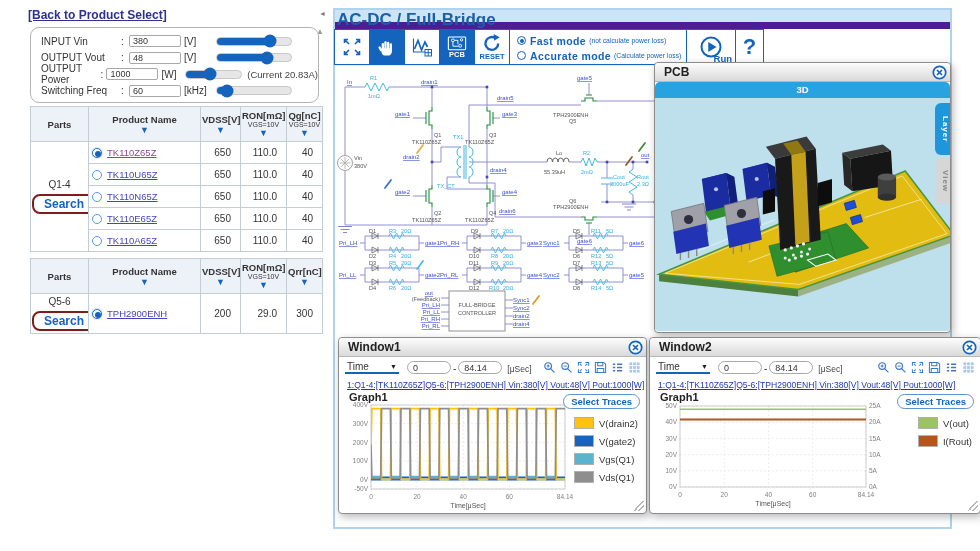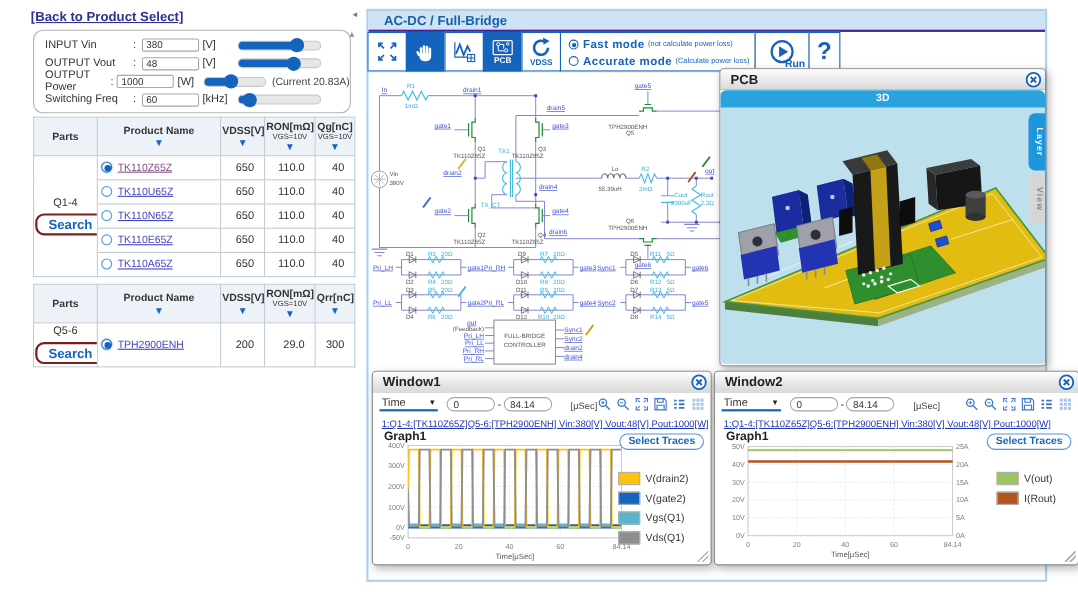--- a/index.html
+++ b/index.html
@@ -36,21 +36,21 @@
   .rad.sel{border-color:#2277CC;box-shadow:0 0 2px #7FB4E8}
   .rad.sel::after{content:"";position:absolute;left:2px;top:2px;width:6px;height:6px;background:#1464BE;border-radius:50%}
   .plink{color:#4445C4;text-decoration:underline;font-size:9.5px;cursor:pointer}
   .plink.visited{color:#8A4A8A}
   .grp{text-align:center;vertical-align:middle;background:#fff}
   .grp-label{font-size:10px;color:#333;margin-bottom:4px}
   .search-btn{background:#fff;border:2px solid #7f1d1d;border-radius:8px;color:#1464BE;font-weight:bold;font-size:12px;padding:1px 10px;font-family:inherit;cursor:pointer}
 
   
   #main-panel{position:absolute;left:333px;top:8px;width:619px;height:521px;border:2px solid #AFD2EE;background:#fff;z-index:1}
-  #mp-title{height:19px;background:#CDE4F6;border-bottom:2px solid #4c1d95;color:#1A5FA8;font-weight:bold;font-size:12px;line-height:19px;padding-left:14px}
+  #mp-title{height:19px;background:#CDE4F6;border-bottom:7px solid #4c1d95;color:#1A5FA8;font-weight:bold;font-size:17px;line-height:19px;padding-left:2px}
   #mp-toolbar{height:37px;display:flex;align-items:stretch;border-bottom:1px solid #E2EEF8}
   .tool{width:36px;border:1px solid #1464BE;margin-left:-1px;display:flex;flex-direction:column;align-items:center;justify-content:center;background:#fff;position:relative;cursor:pointer}
   .tool.sel{background:#1464BE}
   .tool-label{font-size:7.5px;font-weight:bold;color:#1464BE;line-height:8px}
   .tool.sel .tool-label{color:#fff}
   .mode-box{border:1px solid #1464BE;margin-left:-1px;width:178px;padding:3px 4px 0 7px;background:#fff}
   .mrow{display:flex;align-items:center;height:15px;cursor:pointer}
   .mradio{width:9px;height:9px;border:1.2px solid #1464BE;border-radius:50%;margin-right:4px;position:relative;background:#fff;flex:none}
   .mradio.sel::after{content:"";position:absolute;left:1.5px;top:1.5px;right:1.5px;bottom:1.5px;background:#1464BE;border-radius:50%}
   .mlabel{font-size:10.5px;font-weight:bold;color:#1464BE;letter-spacing:.4px;margin-right:3px;white-space:nowrap}
@@ -77,27 +77,27 @@
   .vtab{position:absolute;right:0;width:15px;writing-mode:vertical-rl;text-align:center;font-size:8px;font-weight:bold;border-radius:6px 0 0 6px;cursor:pointer;letter-spacing:1px}
   .vtab.layer{top:5px;height:52px;background:#1E96DC;color:#fff}
   .vtab.view{top:60px;height:46px;background:#D6D6D6;color:#8A8A8A}
 
   #win1{left:338px;top:337px;width:309px;height:177px;z-index:6}
   #win2{left:649px;top:337px;width:332px;height:177px;z-index:6}
   .win-controls{position:absolute;top:20px;left:6px;right:5px;height:16px;display:flex;align-items:flex-end;font-size:10px;color:#333}
   .time-sel{width:54px;border-bottom:2px solid #1464BE;display:flex;justify-content:space-between;align-items:center;font-size:10px;padding:0 2px;margin-right:6px;cursor:pointer}
   .tsv{font-size:7px;color:#222}
   .range-in{width:44px;height:13px;border:1px solid #A8A8A8;border-radius:7px;font-size:9px;padding:0 5px;margin:0 2px;font-family:inherit;color:#333}
-  .range-unit{font-size:8.5px;margin-left:15px;color:#444;white-space:nowrap}
+  .range-unit{font-size:8.5px;margin-left:3px;color:#444;white-space:nowrap}
   .win-icons{margin-left:auto;display:flex;gap:4px;align-items:center}
   .win-icons svg{cursor:pointer}
   .win-link{position:absolute;top:42px;left:8px;font-size:8.6px;color:#2038B8;text-decoration:underline;white-space:nowrap;cursor:pointer}
   .graph-title{position:absolute;top:53px;left:10px;font-weight:bold;font-size:11px;color:#222}
   .sel-traces{position:absolute;top:56px;right:6px;font-size:9.5px;font-weight:bold;color:#1464BE;background:#fff;border:1.5px solid #5B94D6;border-radius:9px;padding:1px 7px;font-family:inherit;cursor:pointer}
-  .legend{position:absolute;top:76px;right:8px;list-style:none;margin:12px;padding:0}
+  .legend{position:absolute;top:76px;right:8px;list-style:none;margin:0;padding:0}
   .leg-item{display:flex;align-items:center;height:18px;cursor:pointer}
   .leg-sw{width:20px;height:12px;border:1px solid #B0B0B0;margin-right:5px}
   .leg-lb{font-size:9.5px;color:#333}
   .gsvg{position:absolute;left:2px;top:63px}
   .tick{font-size:6.5px;fill:#808080}
   .axis{font-size:7px;fill:#555}
   .resize{position:absolute;right:2px;bottom:2px;width:10px;height:10px;cursor:nwse-resize;background:linear-gradient(135deg,transparent 45%,#B8B8B8 45%,#B8B8B8 55%,transparent 55%,transparent 68%,#B8B8B8 68%,#B8B8B8 78%,transparent 78%)}
 </style>
 </head>
 <body>
@@ -270,21 +270,21 @@
         <circle cx="16" cy="4" r="1.3"></circle>
         <path d="M8,4.5 H12 V8.8 M6.5,6.2 V11 H12.8"></path>
       </svg>
       <div class="tool-label">PCB</div>
     </div>
     <div class="tool">
       <svg width="20" height="20" viewBox="0 0 22 22" fill="none">
         <path d="M17.8,11.5 a7,7 0 1 1 -3.2,-5.9" stroke="#1464BE" stroke-width="2.6"></path>
         <polygon points="12.8,1.2 19.4,4.6 13.4,8.4" fill="#1464BE"></polygon>
       </svg>
-      <div class="tool-label">VDSS</div>
+      <div class="tool-label">RESET</div>
     </div>
     <div class="mode-box">
       <div class="mrow">
         <span class="mradio sel"></span>
         <span class="mlabel">Fast mode</span>
         <span class="mnote">(not calculate power loss)</span>
       </div>
       <div class="mrow">
         <span class="mradio"></span>
         <span class="mlabel">Accurate mode</span>

